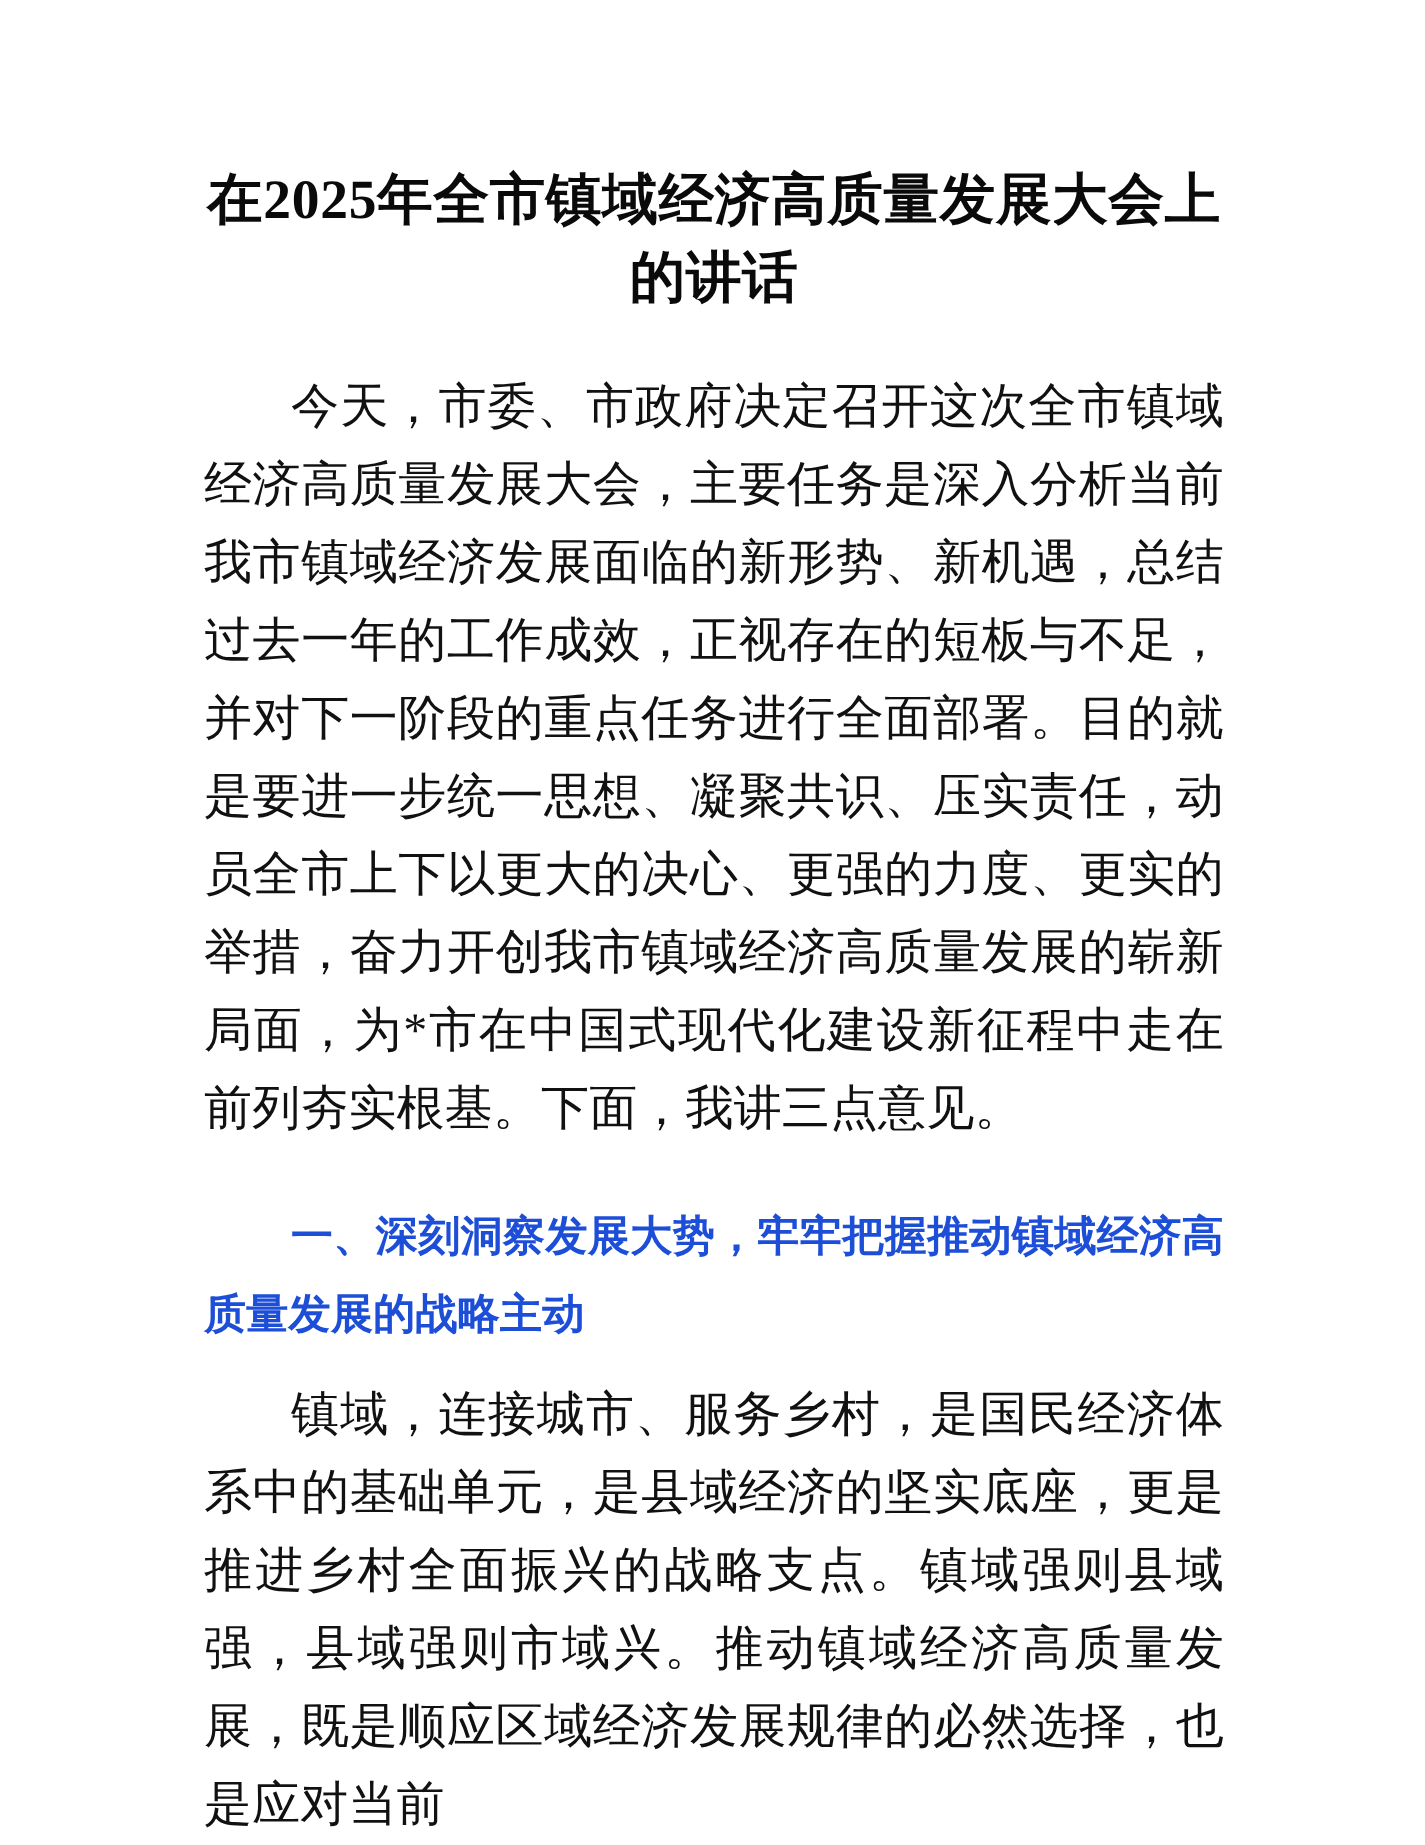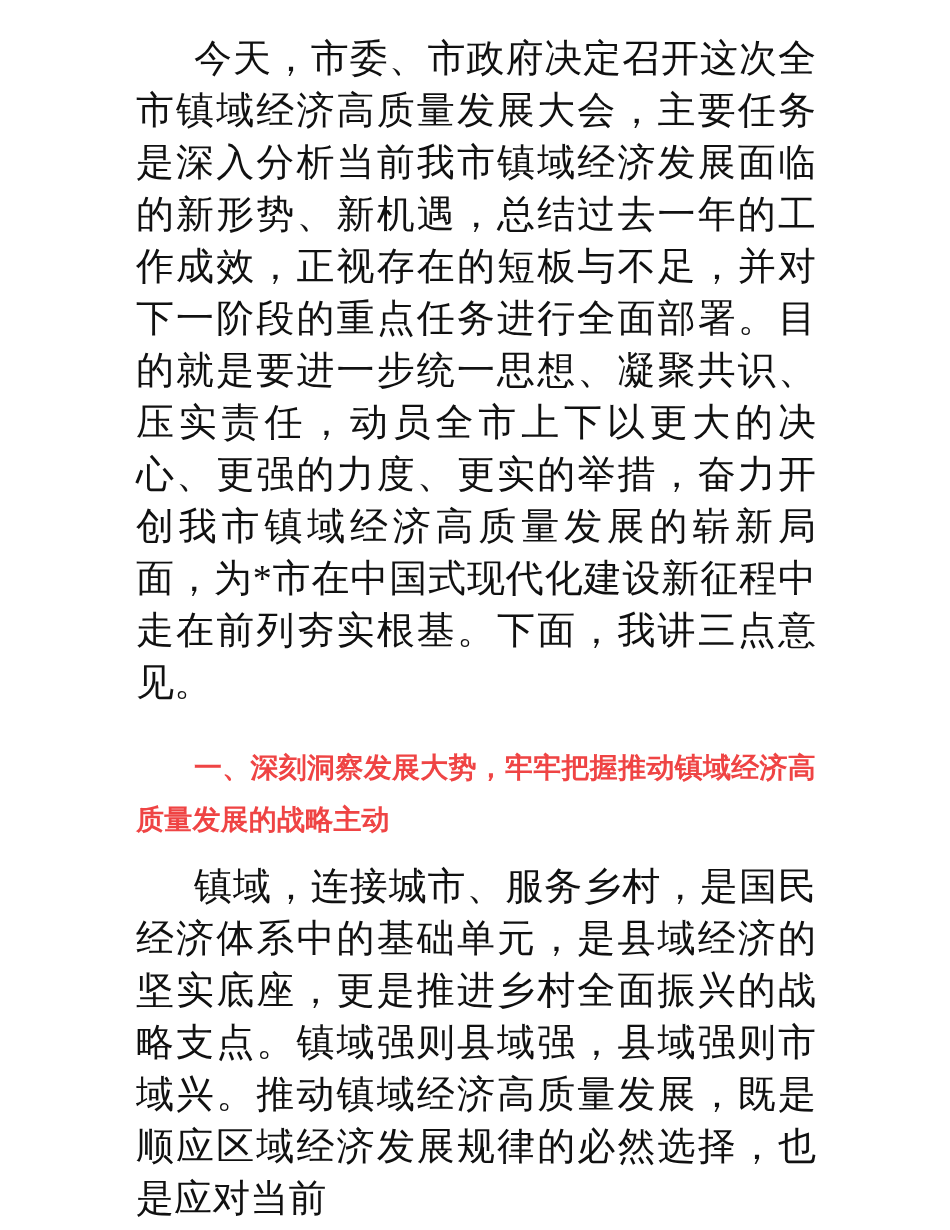--- a/index.html
+++ b/index.html
@@ -41,21 +41,21 @@
     line-height: 52px;
     text-align: center;
     letter-spacing: 0.5px;
     color: #0a0a0a;
   }
 
   
   .para {
     margin: 0;
     font-family: "Liberation Serif", "DejaVu Serif", serif;
-    font-size: 38px;
+    font-size: 32px;
     line-height: 52px;
     text-align: justify;
     text-justify: inter-character;
     text-align-last: left;
     color: #111111;
     letter-spacing: 0.1px;
   }
 
   .para.indent {
     text-indent: 58px;
@@ -78,32 +78,33 @@
     margin: 0;
     padding-top: 34px;
     font-family: "Liberation Sans", "DejaVu Sans", sans-serif;
     font-size: 28px;
     font-weight: 700;
     line-height: 52px;
     text-indent: 58px;
     text-align: justify;
     text-justify: inter-character;
     text-align-last: left;
-    color: #ef4444;
+    color: #1d4ed8;
     letter-spacing: 0.2px;
   }
 
   .gap-after-heading { padding-top: 14px; }
 </style>
 </head>
 <body>
 
 <div class="page">
   <div class="content">
 
+    <h1 class="doc-title">在2025年全市镇域经济高质量发展大会上的讲话</h1>
 
 
     <p class="para indent gap-before-p1">今天，市委、市政府决定召开这次全市镇域经济高质量发展大会，主要任务是深入分析当前我市镇域经济发展面临的新形势、新机遇，总结过去一年的工作成效，正视存在的短板与不足，并对下一阶段的重点任务进行全面部署。目的就是要进一步统一思想、凝聚共识、压实责任，动员全市上下以更大的决心、更强的力度、更实的举措，奋力开创我市镇域经济高质量发展的崭新局面，为*市在中国式现代化建设新征程中走在前列夯实根基。下面，我讲三点意见。</p>
 
     <p class="section-heading">一、深刻洞察发展大势，牢牢把握推动镇域经济高质量发展的战略主动</p>
 
     <p class="para indent gap-after-heading">镇域，连接城市、服务乡村，是国民经济体系中的基础单元，是县域经济的坚实底座，更是推进乡村全面振兴的战略支点。镇域强则县域强，县域强则市域兴。推动镇域经济高质量发展，既是顺应区域经济发展规律的必然选择，也是应对当前</p>
 
   </div>
 </div>

